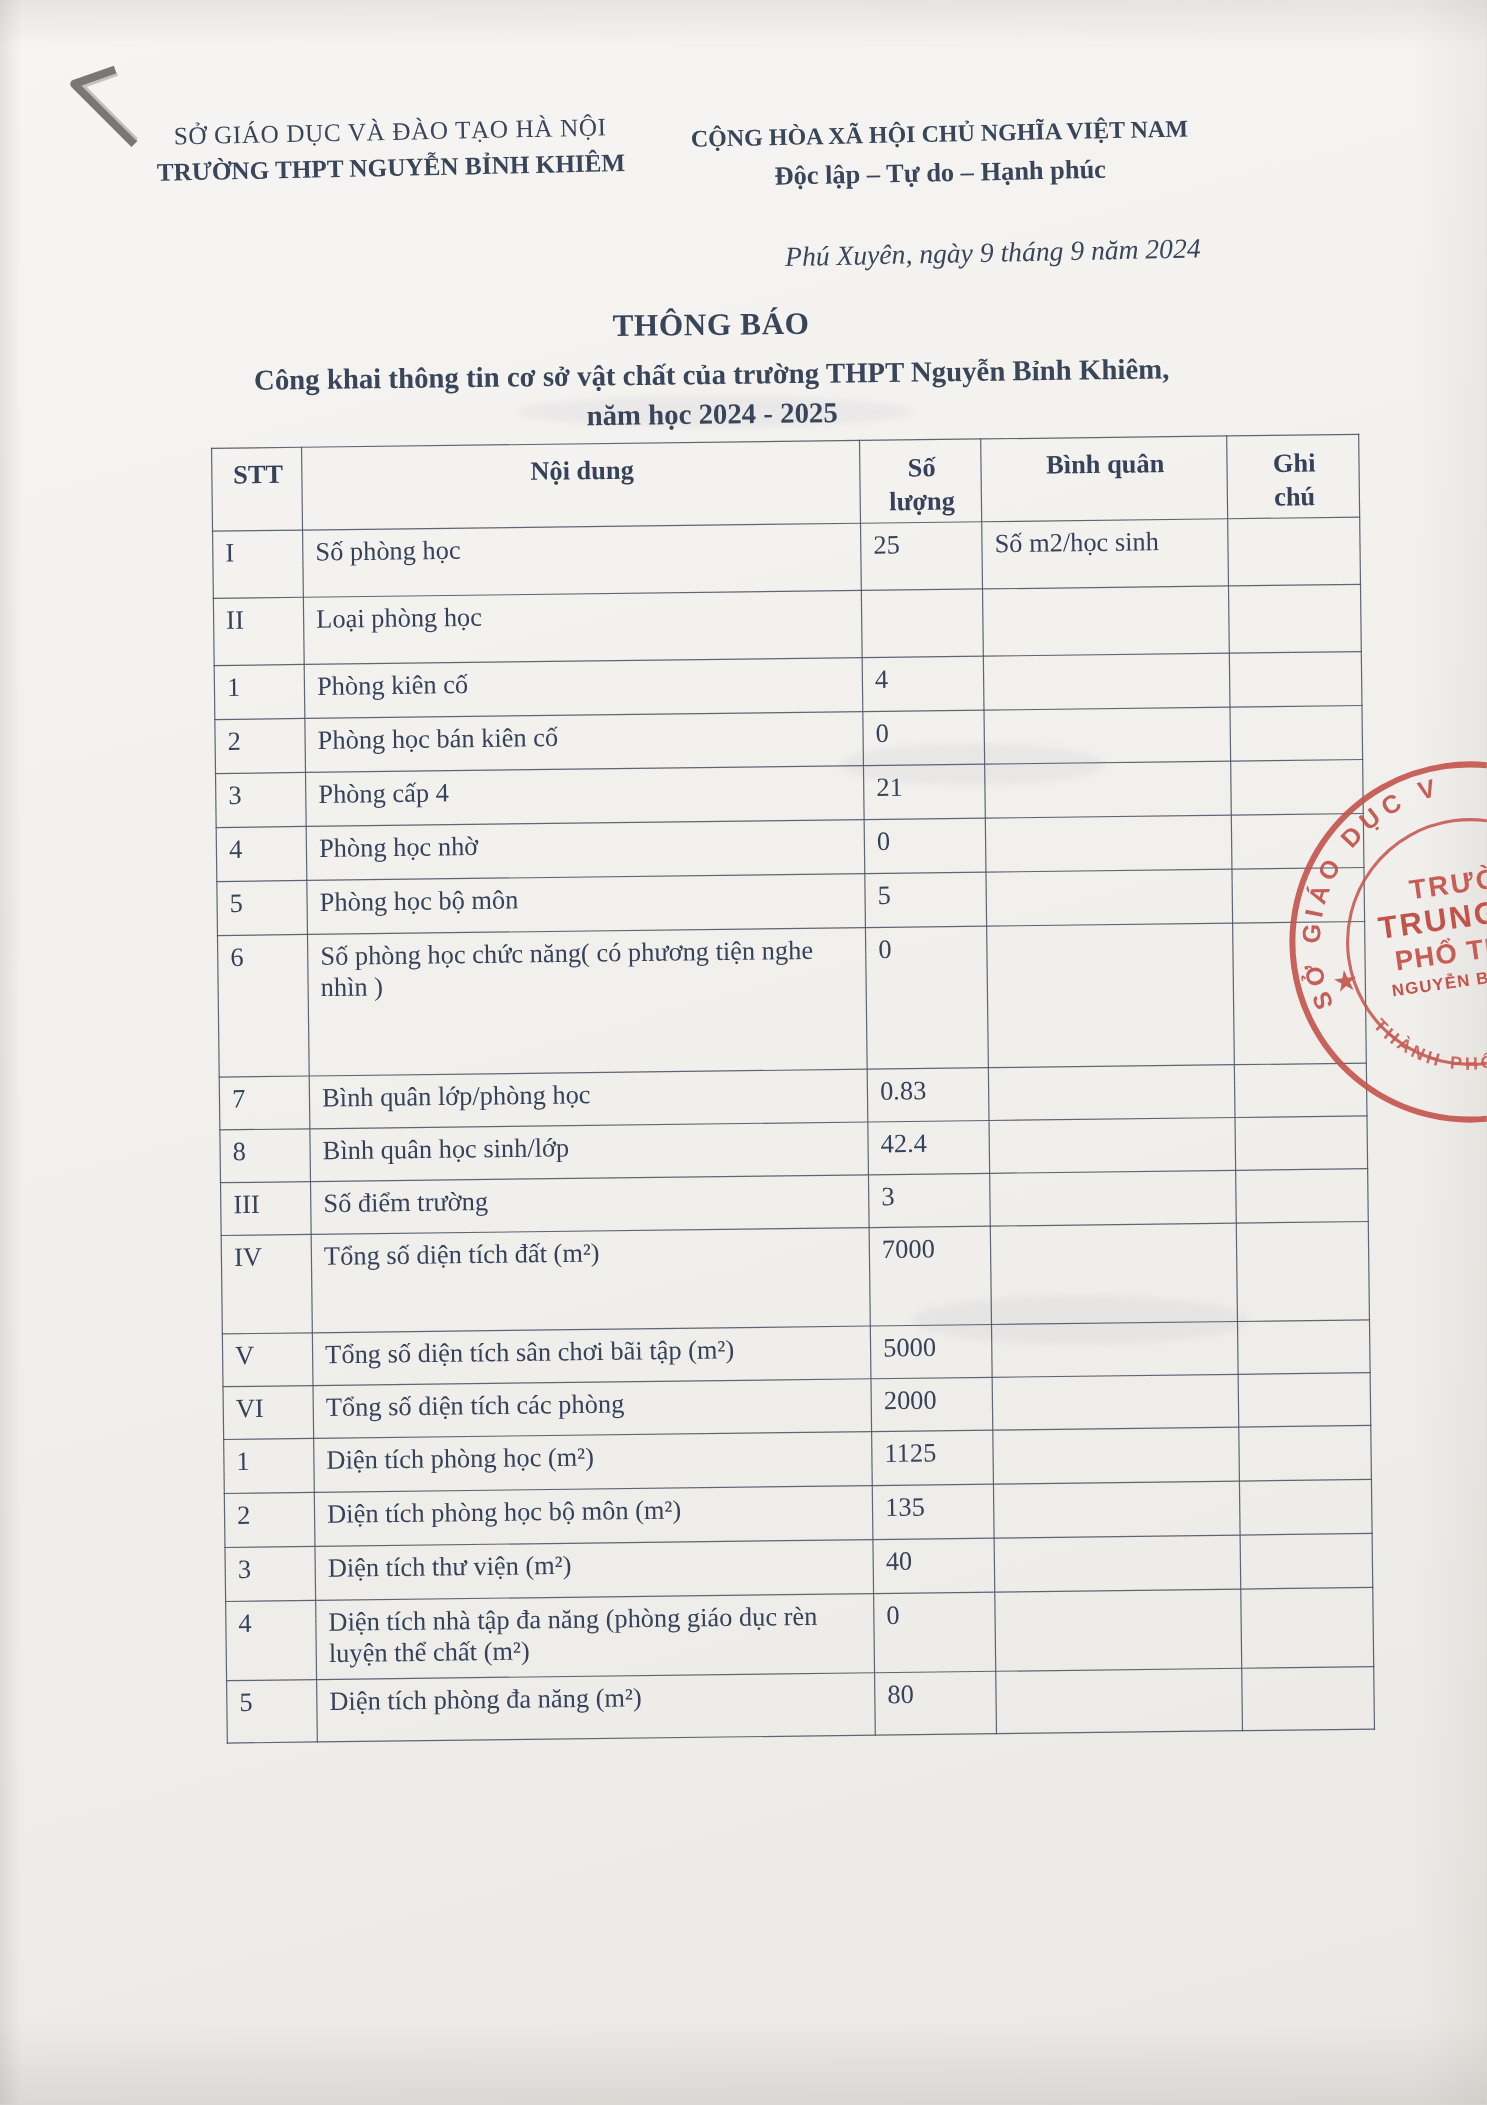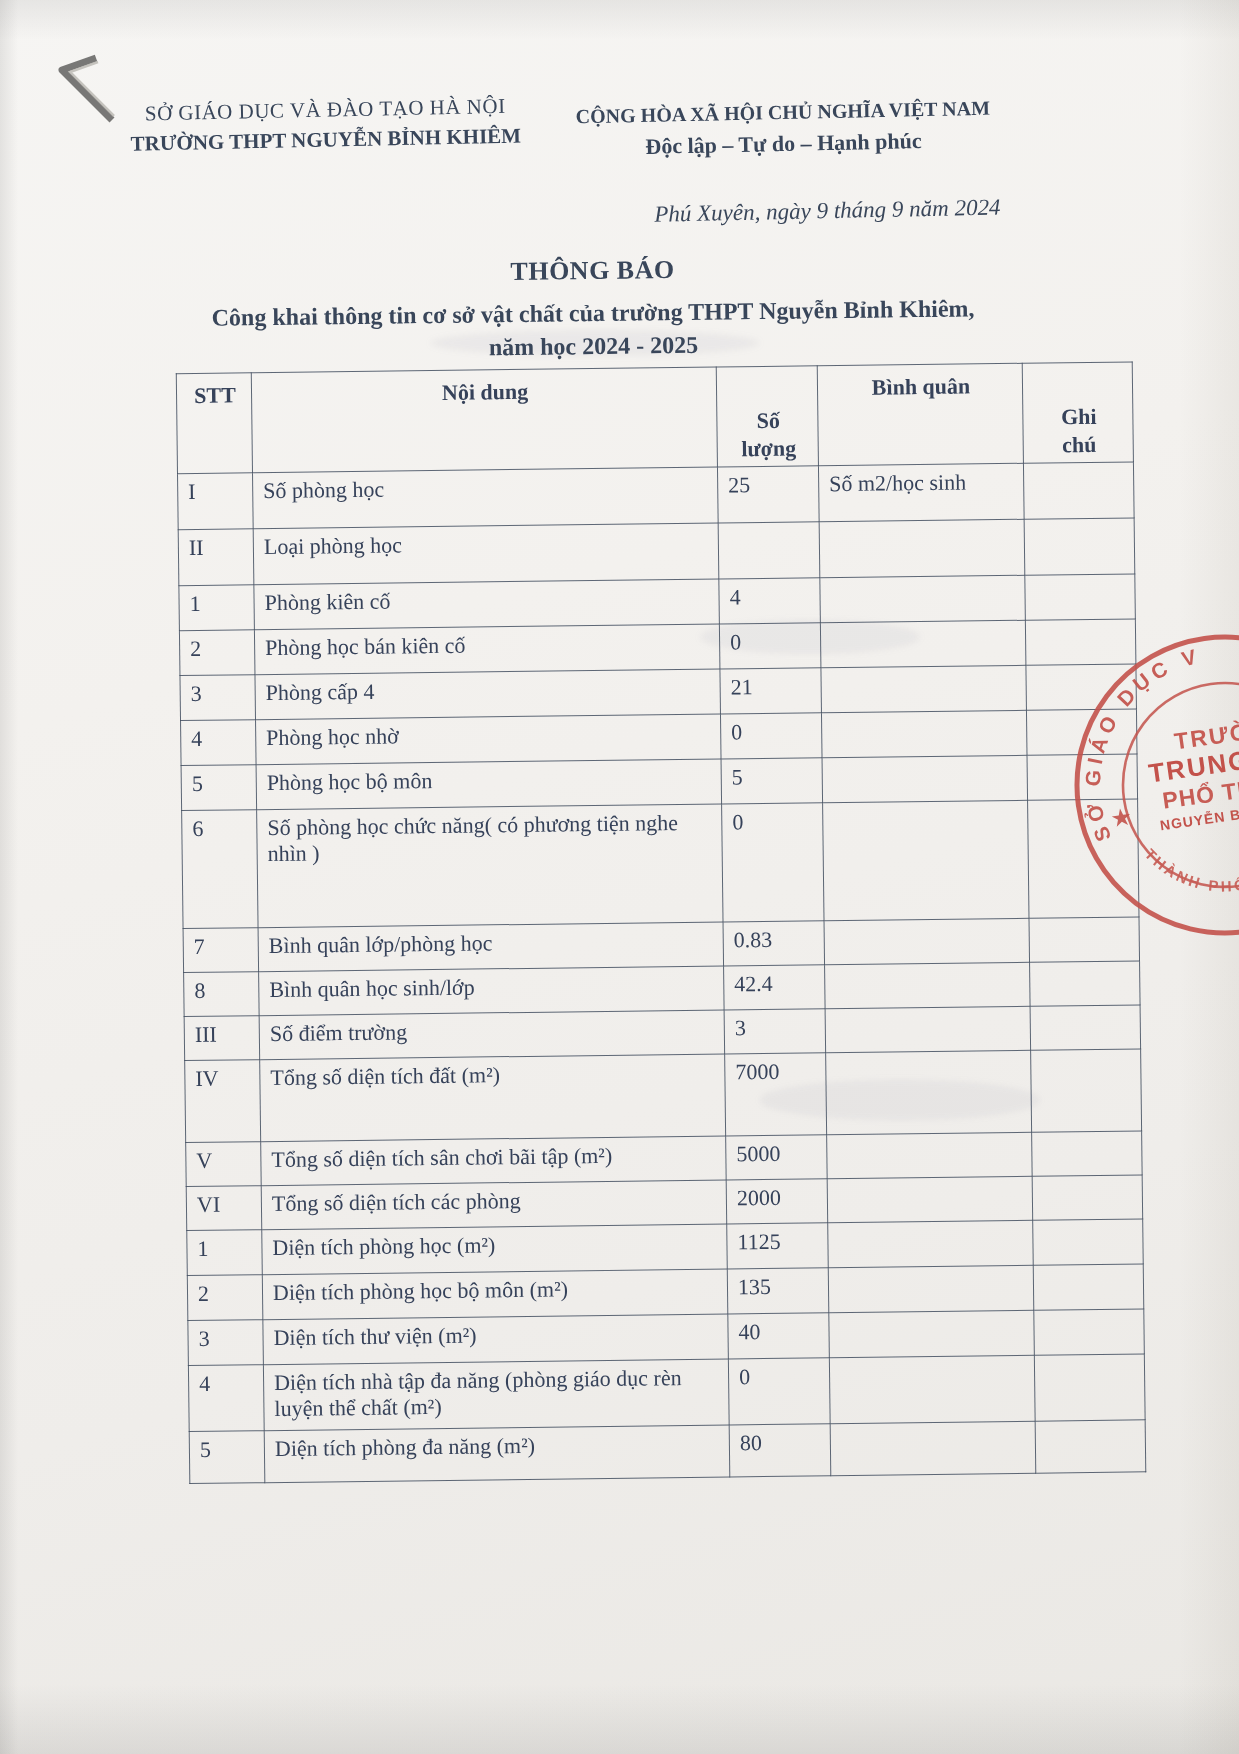--- a/index.html
+++ b/index.html
@@ -42,21 +42,21 @@
     position:absolute;left:182px;top:368px;width:956px;
     border-collapse:collapse;table-layout:fixed;
     font-size:22px;color:#36425a;
   }
   table.facilities th,table.facilities td{
     border:1.4px solid rgba(66,77,95,.85);
     vertical-align:top;padding:5px 8px 4px 10px;
     overflow:hidden;
   }
   table.facilities th{font-weight:bold;text-align:center;padding-top:9px;}
-  .narrow{display:inline-block;max-width:62px;line-height:1.25;margin-top:31px;}
+  .narrow{display:inline-block;max-width:62px;line-height:1.25;}
   td.c-stt{padding-left:13px;}
   td.c-qty{padding-left:12px;}
   td.c-avg{padding-left:12px;}
 
   .stamp{position:absolute;left:1055px;top:615px;width:340px;height:340px;}
   .smudge{position:absolute;border-radius:50%;background:rgba(110,120,135,.07);filter:blur(3px);}
 
   .corner-fold{position:absolute;left:40px;top:40px;width:110px;height:110px;}
 </style>
 </head>

